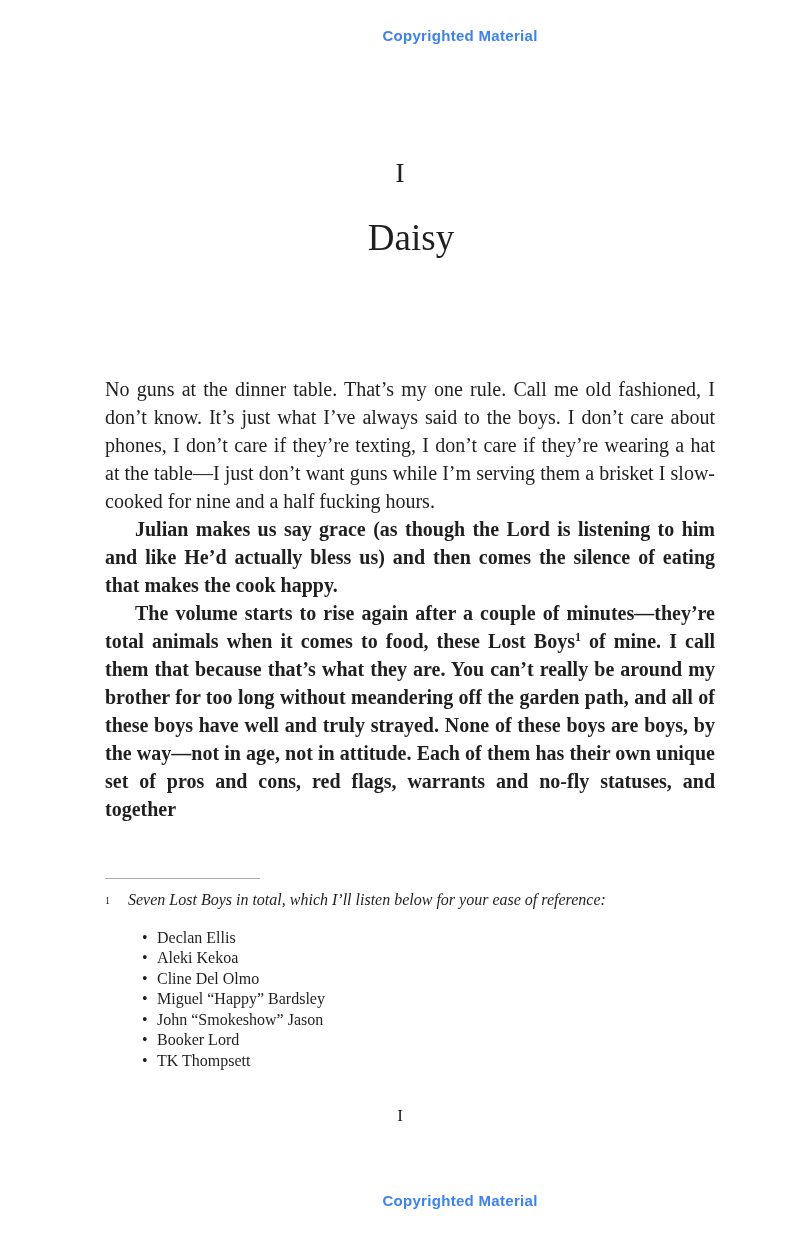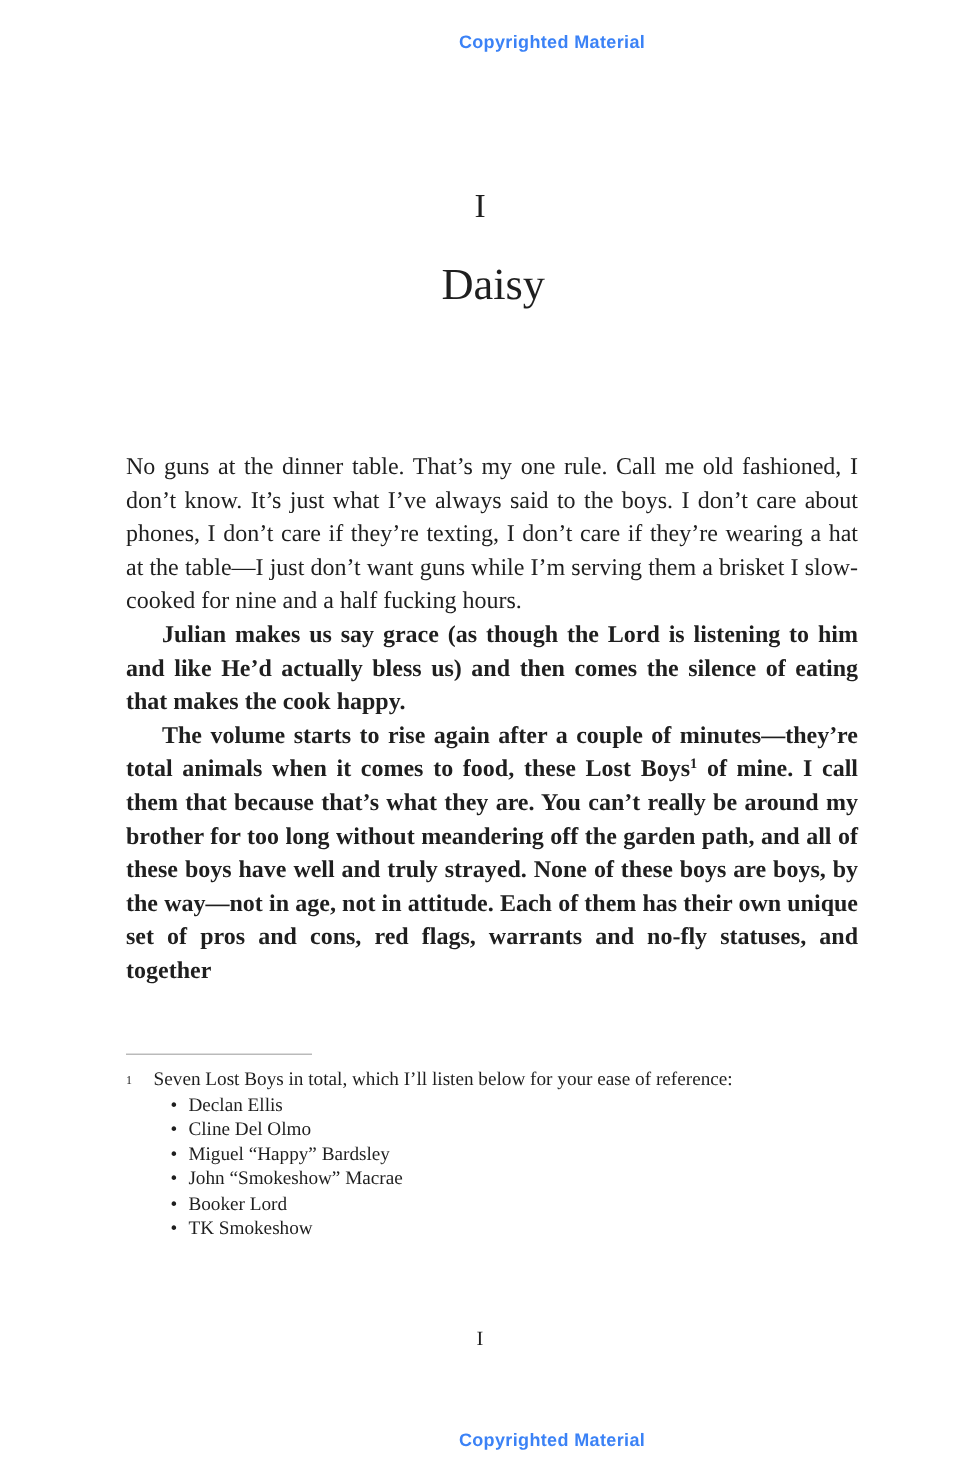--- a/index.html
+++ b/index.html
@@ -91,24 +91,25 @@
   .fn-marker {
     width: 23px;
     flex: 0 0 23px;
     font-size: 10px;
     padding-top: 1px;
   }
   .fn-text {
     flex: 1;
     text-align: justify;
     hyphens: manual;
+    font-style: italic;
   }
   .fn-list {
     list-style: none;
-    margin: 0;
+    margin: 16px;
     padding: 0;
     margin-left: 37px;
     font-family: Liberation Serif, serif;
   }
   .fn-list li::before {
     content: "\2022";
     display: inline-block;
     width: 15px;
     margin-left: -15px;
   }
@@ -141,25 +142,26 @@
   </section>
 
   <div class="footnote">
     <hr class="footnote-rule">
     <div class="footnote-row">
       <span class="fn-marker">1</span>
       <div class="fn-text">Seven Lost Boys in total, which I’ll listen below for your ease of refer­ence:</div>
     </div>
     <ul class="fn-list">
       <li>Declan Ellis</li>
+      <li>Aleki Kekoa</li>
       <li>Cline Del Olmo</li>
       <li>Miguel “Happy” Bardsley</li>
-      <li>John “Smokeshow” Macrae</li>
+      <li>John “Smokeshow” Jason</li>
       <li>Booker Lord</li>
-      <li>TK Smokeshow</li>
+      <li>TK Thompsett</li>
     </ul>
   </div>
 
   <div class="page-number">I</div>
 
   <div class="notice notice-bottom">Copyrighted Material</div>
 
 </div>
 
 </body></html>

